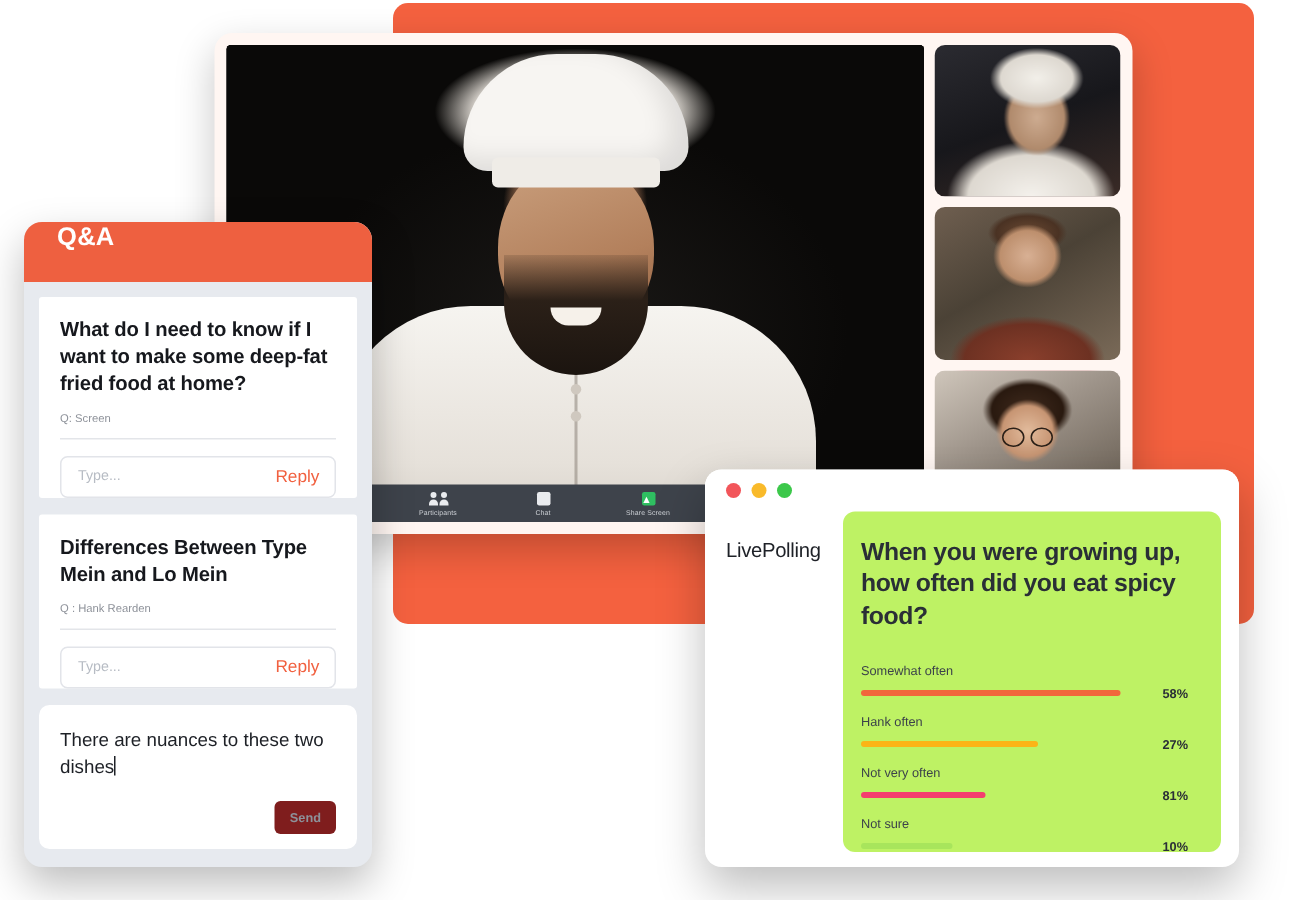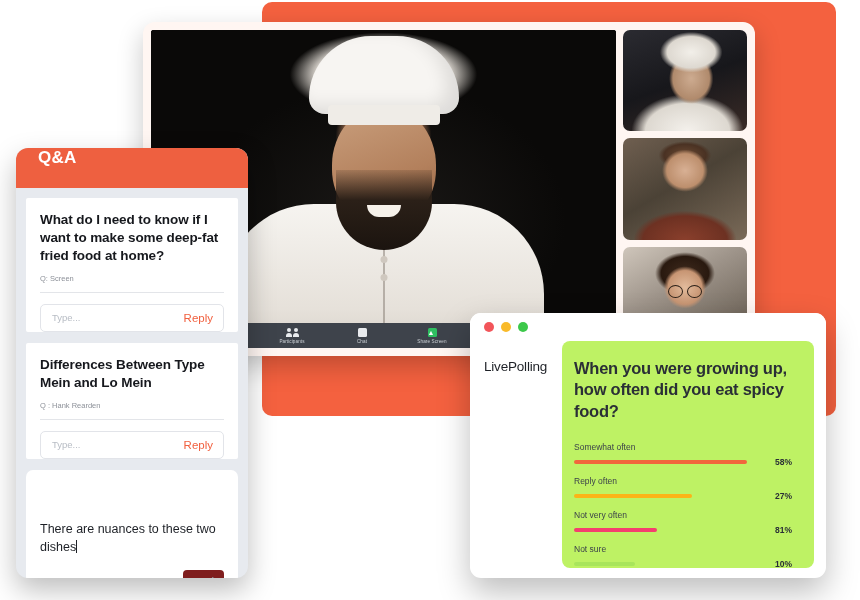--- a/index.html
+++ b/index.html
@@ -185,21 +185,21 @@
   .qa-asker{font-size:7.5px;color:#8d9199;margin-top:9px;}
   .qa-rule{height:1px;background:#e3e5e9;margin:9px 0 11px;}
   .reply-row{
     display:flex;align-items:center;justify-content:space-between;
     border:1px solid #e2e4e9;border-radius:5px;
     height:26px;padding:0 10px 0 11px;
   }
   .reply-row .ph{font-size:9.5px;color:#b7bcc4;}
   .reply-row .rp{font-size:11.5px;color:#F1603F;font-weight:500;}
   .compose{background:#fff;border-radius:7px;padding:14px 14px 10px;}
-  .compose .txt{font-size:12.5px;color:#1d2026;line-height:1.45;margin-top:36px;}
+  .compose .txt{font-size:12.5px;color:#1d2026;line-height:1.45;}
   .compose .caret{display:inline-block;width:1px;height:13px;background:#1d2026;vertical-align:-2px;}
   .compose .send-row{display:flex;justify-content:flex-end;margin-top:14px;}
   .send-btn{
     background:#7f1d1d;color:#8d9199;border:0;
     font-size:8.5px;font-weight:bold;border-radius:4px;padding:6px 10px;
     font-family:"Liberation Sans", sans-serif;
     text-align:center;
   }
 
   
@@ -372,21 +372,21 @@
             <div class="lbl">Somewhat often</div>
             <div class="row">
               <div class="track">
                 <div class="bar" id="bar0" style="width: 94%; background: rgb(241, 103, 60);"></div>
               </div>
               <div class="pct">58%</div>
             </div>
           </div>
 
           <div class="poll-opt">
-            <div class="lbl">Reply often</div>
+            <div class="lbl">Hank often</div>
             <div class="row">
               <div class="track">
                 <div class="bar" id="bar1" style="width: 64%; background: rgb(251, 180, 23);"></div>
               </div>
               <div class="pct">27%</div>
             </div>
           </div>
 
           <div class="poll-opt">
             <div class="lbl">Not very often</div>

